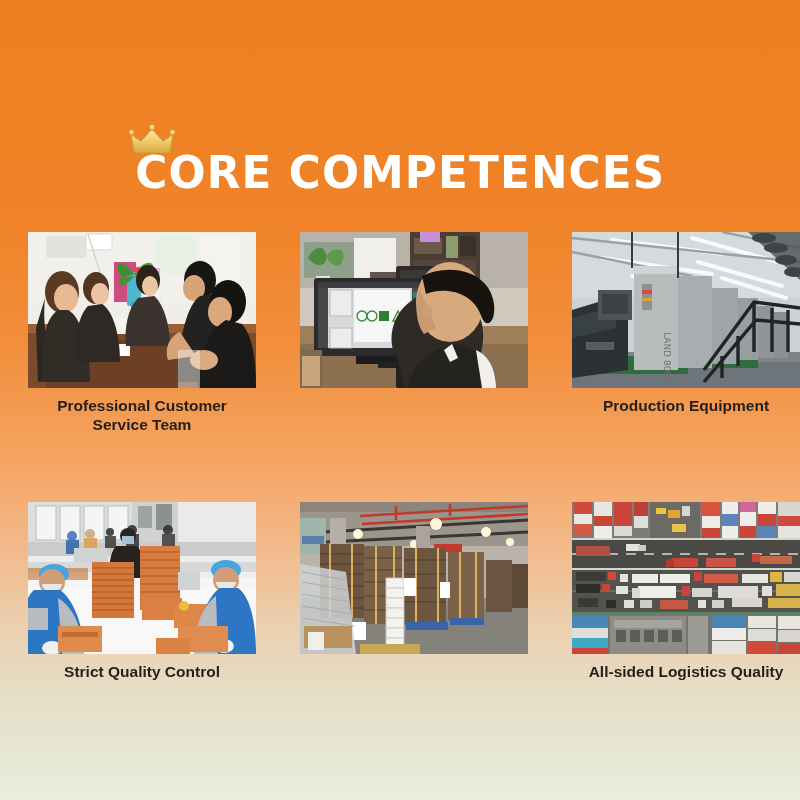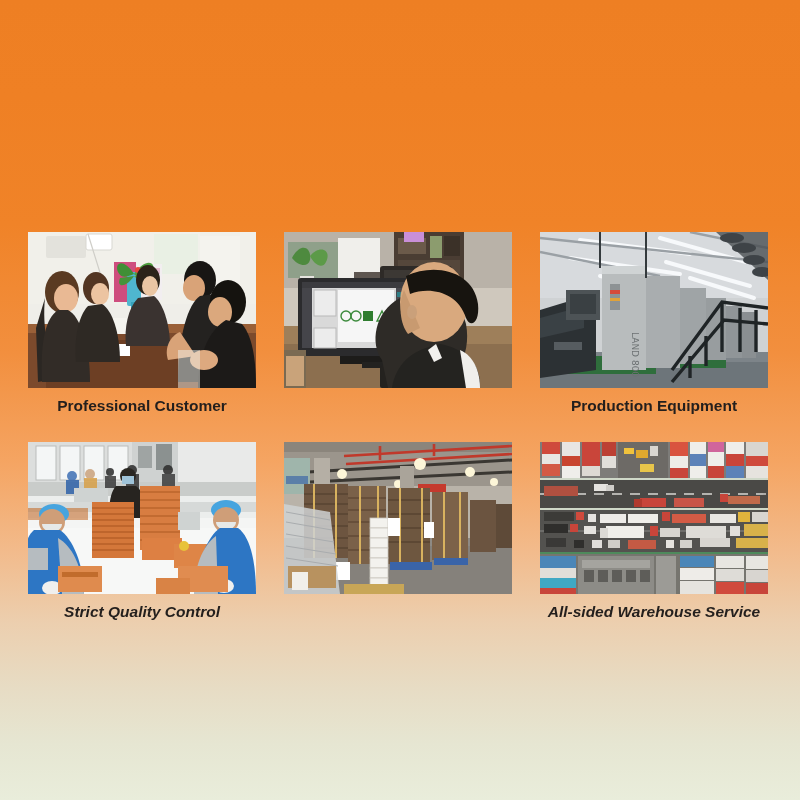--- a/index.html
+++ b/index.html
@@ -64,20 +64,21 @@
   
   .grid {
     position: absolute;
     top: 232px;
     left: 28px;
     width: 744px;
     display: grid;
     grid-template-columns: repeat(3, 228px);
     column-gap: 28px;
     row-gap: 0px;
+    gap: 44px;
   }
   .cell {
     width: 228px;
   }
   .photo {
     width: 228px;
     height: 156px;
     overflow: hidden;
     position: relative;
     background: #cfcfcf;
@@ -87,27 +88,45 @@
     margin-top: 9px;
     text-align: center;
     font-family: "Liberation Sans", sans-serif;
     font-size: 15.5px;
     font-weight: 600;
     color: #231f1d;
     line-height: 1.2;
     height: 42px;
   }
   .cell.row2 .photo { height: 152px; }
-  .cell.row2 { margin-top: 3px; font-style: italic; }
+  .cell.row2 { margin-top: 19px; }
 </style>
 </head>
 <body>
 
 <div class="page">
 
+  <div class="title-block">
+    <div class="title-inner">
+      <svg class="crown-icon" viewBox="0 0 46 32">
+        <defs>
+          <linearGradient id="goldg" x1="0" y1="0" x2="0" y2="1">
+            <stop offset="0%" stop-color="#ffe9a8"></stop>
+            <stop offset="45%" stop-color="#f3cf72"></stop>
+            <stop offset="100%" stop-color="#d8a93f"></stop>
+          </linearGradient>
+        </defs>
+        <path d="M5 30 L2 11 L12 18 L23 6 L34 18 L44 11 L41 30 Z" fill="url(#goldg)" stroke="#c99b33" stroke-width="1.1" stroke-linejoin="round"></path>
+        <circle cx="2.5" cy="9" r="2.6" fill="#f6d77f" stroke="#c99b33" stroke-width="0.8"></circle>
+        <circle cx="23" cy="4" r="2.8" fill="#f6d77f" stroke="#c99b33" stroke-width="0.8"></circle>
+        <circle cx="43.5" cy="9" r="2.6" fill="#f6d77f" stroke="#c99b33" stroke-width="0.8"></circle>
+      </svg>
+      <span class="page-title">CORE COMPETENCES</span>
+    </div>
+  </div>
 
   <div class="grid">
 
     <div class="cell">
       <div class="photo">
         <svg width="228" height="156" viewBox="0 0 228 156">
           <rect width="228" height="156" fill="#efeee9"></rect>
           <rect x="0" y="0" width="228" height="72" fill="#f1f0ea"></rect>
           <rect x="18" y="4" width="40" height="22" rx="2" fill="#e3e2dc"></rect>
           <rect x="58" y="2" width="26" height="16" rx="2" fill="#ffffff" stroke="#d8d7d1"></rect>
@@ -157,20 +176,21 @@
             <ellipse cx="200" cy="70" rx="18" ry="22" fill="#15130f"></ellipse>
             <ellipse cx="192" cy="80" rx="12" ry="15" fill="#dba87d"></ellipse>
             <path d="M214 92 C226 106 228 134 228 156 L170 156 C170 118 184 96 198 88 Z" fill="#1c1a18"></path>
             <ellipse cx="176" cy="128" rx="14" ry="10" fill="#dda97f"></ellipse>
           </g>
           <rect x="150" y="118" width="22" height="38" fill="#f0efea" opacity="0.5"></rect>
         </svg>
       </div>
       <div class="caption">
         <div>Professional Customer</div>
+        <div>Service Team</div>
       </div>
     </div>
 
     <div class="cell">
       <div class="photo">
         <svg width="228" height="156" viewBox="0 0 228 156">
           <rect width="228" height="156" fill="#cfc8bd"></rect>
           <rect x="0" y="0" width="228" height="56" fill="#b9b2a8"></rect>
           <rect x="110" y="0" width="70" height="48" fill="#4a3d33"></rect>
           <rect x="114" y="6" width="28" height="16" fill="#6b5a4a"></rect>
@@ -615,19 +635,19 @@
           <rect x="140" y="139" width="34" height="13" fill="#e6e4df"></rect>
           <rect x="176" y="114" width="28" height="12" fill="#e8e6e1"></rect>
           <rect x="176" y="127" width="28" height="12" fill="#dedcd7"></rect>
           <rect x="176" y="140" width="28" height="12" fill="#d04a3c"></rect>
           <rect x="206" y="114" width="22" height="13" fill="#e8e6e1"></rect>
           <rect x="206" y="128" width="22" height="12" fill="#d8d5d0"></rect>
           <rect x="206" y="141" width="22" height="11" fill="#c8453a"></rect>
         </svg>
       </div>
       <div class="caption">
-        <div>All-sided Warehouse Service</div>
+        <div>All-sided Logistics Quality</div>
         <div></div>
       </div>
     </div>
 
   </div>
 </div>
 
 </body></html>

